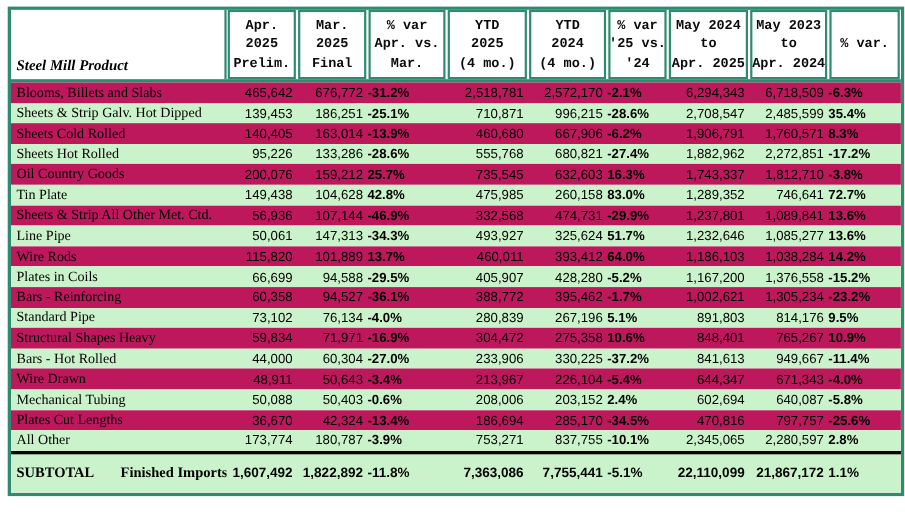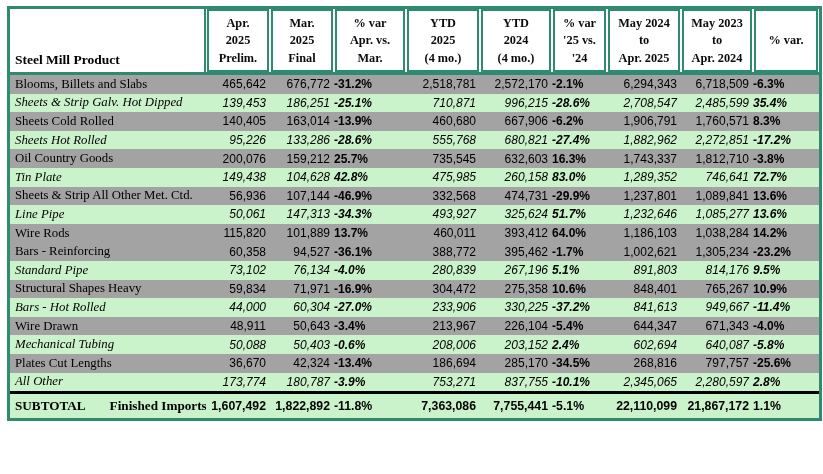--- a/index.html
+++ b/index.html
@@ -5,34 +5,34 @@
   :root { --teal:#2E8B6F; --green:#CBF3CB; --cols:196px 64px 64px 72px 74px 72px 55px 74px 72px 66px; }
   * { box-sizing:border-box; }
   body { margin:0; background:#ffffff; }
   .page { width:823px; height:474px; padding:6px 4px 0 7px; background:#fff;
           font-family:"Liberation Sans",sans-serif; color:#000; }
   .tbl { width:815px; border:3px solid var(--teal); background:#fff; }
   .hdr { display:grid; grid-template-columns:var(--cols); height:66px;
          border-bottom:3px solid var(--teal); background:#fff; }
   .hprod { display:flex; align-items:flex-end; padding:0 0 4px 5px;
            font-family:"Liberation Serif",serif; font-weight:bold; font-size:13.5px;
-           border-right:2px solid var(--teal); white-space:nowrap; }
+           border-right:2px solid var(--teal); white-space:nowrap;font-style:italic; }
   .hbox { border:2px solid var(--teal); margin:0 1px; display:flex; flex-direction:column;
           justify-content:space-evenly; align-items:center; text-align:center;
-          font-family:Liberation Serif, serif; font-weight:bold; font-size:12.3px;
+          font-family:Liberation Mono, monospace; font-weight:bold; font-size:12.3px;
           line-height:1; color:#0b0b0b; white-space:nowrap; }
   .hbox.center1 { justify-content:center; }
-  .row { display:grid; grid-template-columns:var(--cols); height:18.6px; align-items:center; background:#a3a3a3; }
-  .row.green { background:var(--green);font-style:italic; }
+  .row { display:grid; grid-template-columns:var(--cols); height:18.6px; align-items:center; background:#be185d; }
+  .row.green { background:var(--green); }
   .c-prod { font-family:"Liberation Serif",serif; font-size:12.8px; padding-left:5px; white-space:nowrap; overflow:hidden; }
   .c-num { text-align:right; padding-right:4px; font-size:12px; white-space:nowrap; }
   .c-pct { text-align:left; padding-right:3px; font-size:12px; font-weight:bold; white-space:nowrap; }
   .c-pct.last { padding-right:10px; }
   .trow { border-top:3px solid #000; height:25px; }
-  .srow { border-top:3px solid #000; height:27px; background:var(--green); }
+  .srow { border-top:3px solid #000; height:38px; background:var(--green); }
   .trow .c-prod, .srow .c-prod { font-weight:bold; font-size:13.2px; }
   .trow .c-num, .trow .c-pct, .srow .c-num, .srow .c-pct { font-weight:bold; font-size:12.3px; }
   .sub2 { margin-left:24px; }
 </style>
 </head>
 <body>
 
 <div class="page">
   <div class="tbl">
 
@@ -187,20 +187,32 @@
           <div class="c-num">115,820</div>
           <div class="c-num">101,889</div>
           <div class="c-pct">13.7%</div>
           <div class="c-num">460,011</div>
           <div class="c-num">393,412</div>
           <div class="c-pct">64.0%</div>
           <div class="c-num">1,186,103</div>
           <div class="c-num">1,038,284</div>
           <div class="c-pct last">14.2%</div>
         </div>
+        <div class="row green">
+          <div class="c-prod">Plates in Coils</div>
+          <div class="c-num">66,699</div>
+          <div class="c-num">94,588</div>
+          <div class="c-pct">-29.5%</div>
+          <div class="c-num">405,907</div>
+          <div class="c-num">428,280</div>
+          <div class="c-pct">-5.2%</div>
+          <div class="c-num">1,167,200</div>
+          <div class="c-num">1,376,558</div>
+          <div class="c-pct last">-15.2%</div>
+        </div>
         <div class="row">
           <div class="c-prod">Bars - Reinforcing</div>
           <div class="c-num">60,358</div>
           <div class="c-num">94,527</div>
           <div class="c-pct">-36.1%</div>
           <div class="c-num">388,772</div>
           <div class="c-num">395,462</div>
           <div class="c-pct">-1.7%</div>
           <div class="c-num">1,002,621</div>
           <div class="c-num">1,305,234</div>
@@ -267,21 +279,21 @@
           <div class="c-pct last">-5.8%</div>
         </div>
         <div class="row">
           <div class="c-prod">Plates Cut Lengths</div>
           <div class="c-num">36,670</div>
           <div class="c-num">42,324</div>
           <div class="c-pct">-13.4%</div>
           <div class="c-num">186,694</div>
           <div class="c-num">285,170</div>
           <div class="c-pct">-34.5%</div>
-          <div class="c-num">268,816</div>
+          <div class="c-num">470,816</div>
           <div class="c-num">797,757</div>
           <div class="c-pct last">-25.6%</div>
         </div>
         <div class="row green">
           <div class="c-prod">All Other</div>
           <div class="c-num">173,774</div>
           <div class="c-num">180,787</div>
           <div class="c-pct">-3.9%</div>
           <div class="c-num">753,271</div>
           <div class="c-num">837,755</div>

